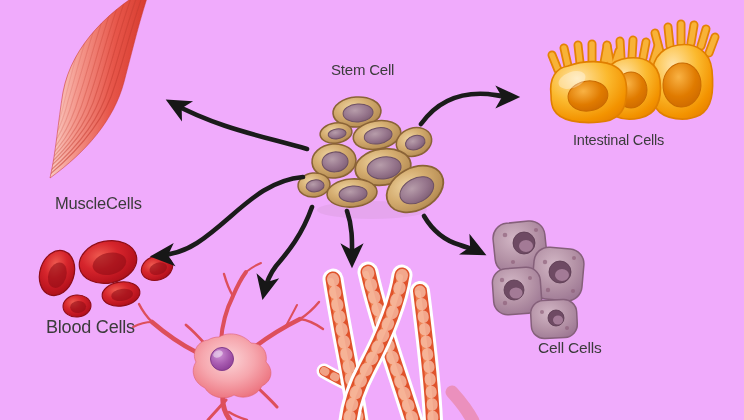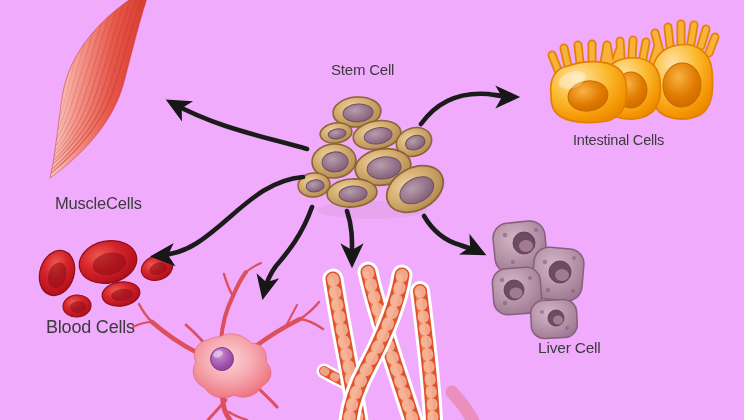--- a/index.html
+++ b/index.html
@@ -310,14 +310,14 @@
     <path d="M347,211 C353,228 352,244 352,261" marker-end="url(#arrowHead)"></path>
     <path d="M424,216 C434,233 446,241 460,245 C468,248 474,249 480,252" marker-end="url(#arrowHead)"></path>
     <path d="M421,124 C438,100 462,92 488,94 C496,95 505,97 513,97" marker-end="url(#arrowHead)"></path>
   </g>
 </svg>
 
   <div class="lbl lbl-stem">Stem Cell</div>
   <div class="lbl lbl-muscle">MuscleCells</div>
   <div class="lbl lbl-intestinal">Intestinal Cells</div>
   <div class="lbl lbl-blood">Blood Cells</div>
-  <div class="lbl lbl-liver">Liver Cell</div>
+  <div class="lbl lbl-liver">Cell Cells</div>
 </div>
 
 </body></html>

